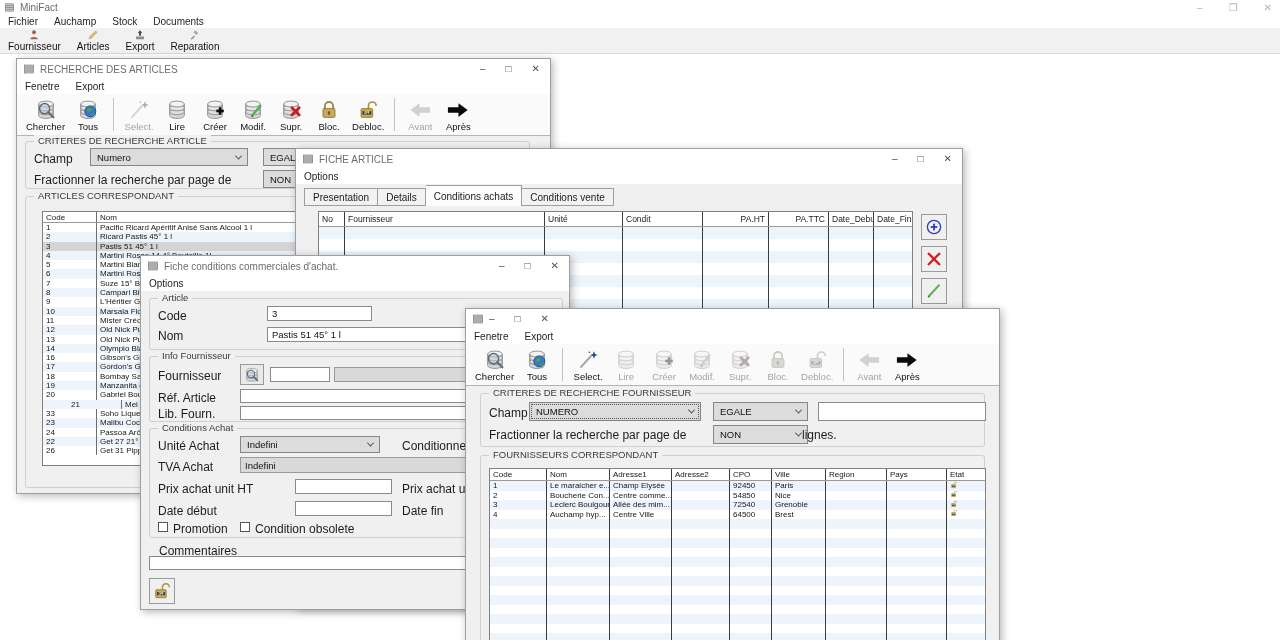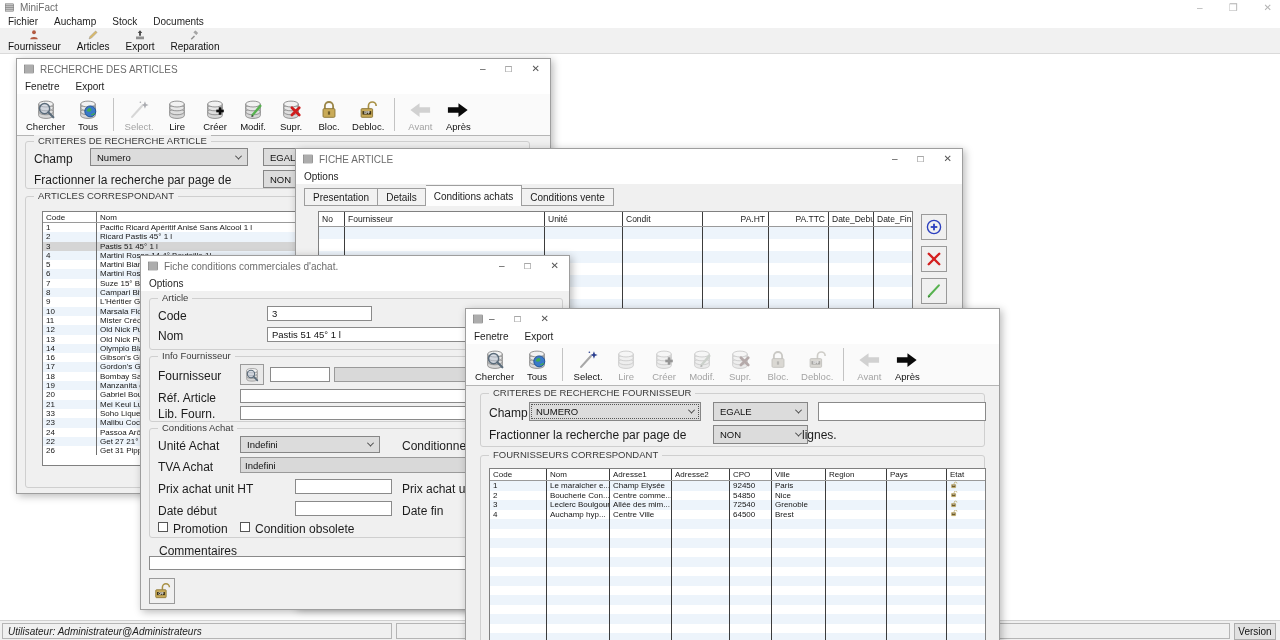--- a/index.html
+++ b/index.html
@@ -412,21 +412,21 @@
           </div>
           <div class="g-row stripe">
             <span class="g-cell" style="width: 54px;">19</span>
             <span class="g-cell" style="width: 424px;">Manzanita d</span>
           </div>
           <div class="g-row">
             <span class="g-cell" style="width: 54px;">20</span>
             <span class="g-cell" style="width: 424px;">Gabriel Bou</span>
           </div>
           <div class="g-row stripe">
-            <span class="g-cell" style="width: 54px;">21</span>
+            <span class="g-cell" style="width: 54px; margin-left: 25px;">21</span>
             <span class="g-cell" style="width: 424px;">Mei Keui Lu</span>
           </div>
           <div class="g-row">
             <span class="g-cell" style="width: 54px;">33</span>
             <span class="g-cell" style="width: 424px;">Soho Liqueu</span>
           </div>
           <div class="g-row stripe">
             <span class="g-cell" style="width: 54px;">23</span>
             <span class="g-cell" style="width: 424px;">Malibu Coc</span>
           </div>
@@ -1001,19 +1001,14 @@
             <span class="g-cell" style="width: 42px;"></span>
             <span class="g-cell" style="width: 54px;"></span>
             <span class="g-cell" style="width: 61px;"></span>
             <span class="g-cell" style="width: 60px;"></span>
             <span class="g-cell" style="width: 38px;"></span>
           </div>
         </div>
     </div>
   </div>
 
-  <div class="statusbar">
-    <span class="sfield it" style="left:2px;width:390px">Utilisateur: Administrateur@Administrateurs</span>
-    <span class="sfield" style="left:396px;width:834px"></span>
-    <span class="verbtn">Version</span>
-  </div>
 
 </div>
 
 </body></html>

